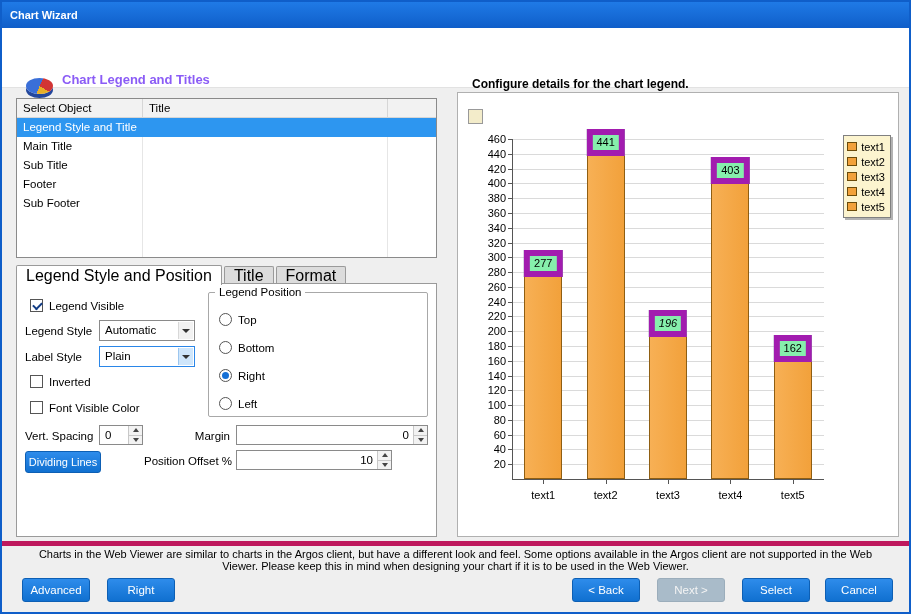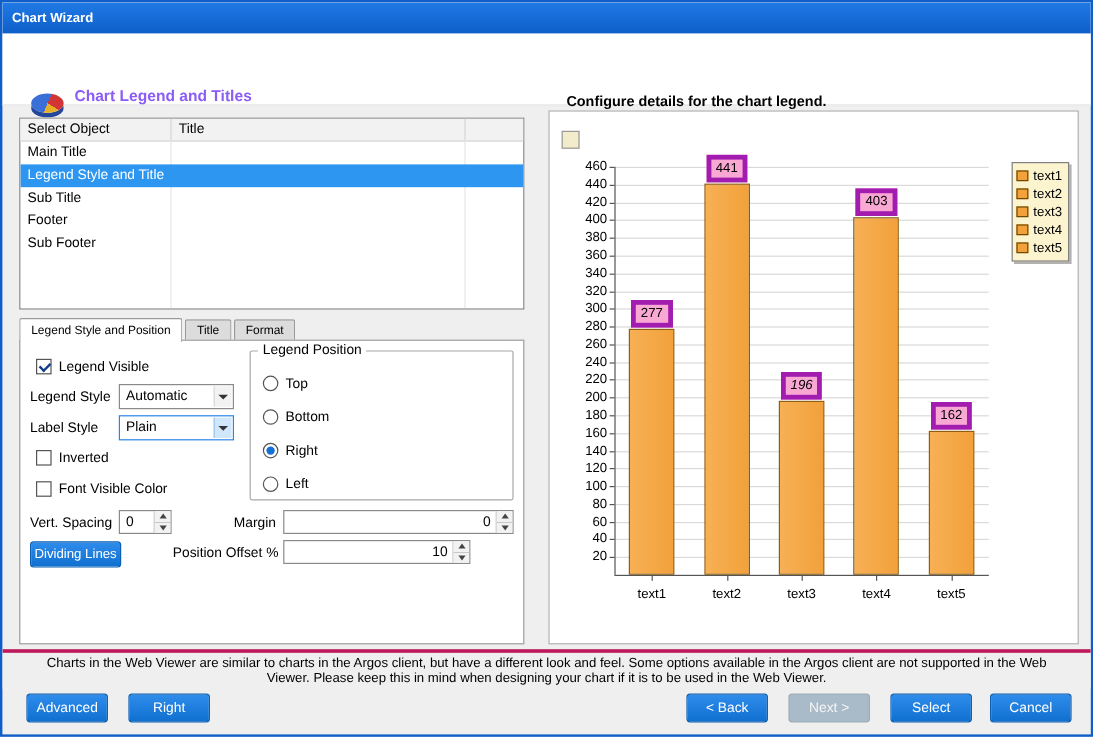--- a/index.html
+++ b/index.html
@@ -30,21 +30,21 @@
   .lh-col { padding:3px 6px 0 6px; border-right:1px solid #d6d6d6; }
   .lh-col.c1 { width:126px; } .lh-col.c2 { width:245px; } .lh-col.c3 { flex:1; border-right:none; }
   .list-body { position:relative; height:139px; overflow:hidden; }
   .col-line { position:absolute; top:0; bottom:0; width:1px; background:#e6e6e6; }
   .col-line.l1 { left:125px; } .col-line.l2 { left:370px; }
   .list-row { position:relative; height:19px; line-height:19px; padding-left:6px; color:#000; }
   .list-row.selected { background:#2d96f0; color:#fff; }
 
   
   .tabbar { position:absolute; left:14px; top:262px; height:20px; display:flex; align-items:flex-end; }
-  .tab { font-size:10px; height:18px; line-height:17px; padding:0 9px; background:#dcdcdc;
+  .tab { font-size:16px; height:18px; line-height:17px; padding:0 9px; background:#dcdcdc;
          border:1px solid #9a9a9a; border-bottom:none; margin-right:2px; border-radius:2px 2px 0 0;margin-top:22px; }
   .tab.active { background:#fff; height:20px; line-height:19px; margin-bottom:-1px; z-index:3; position:relative; }
 
   
   .tab-panel { position:absolute; left:14px; top:281px; width:421px; height:254px;
                background:#fff; border:1px solid #9a9a9a; font-size:11.5px; }
   .ctl-label { position:absolute; color:#000; white-space:nowrap; }
   .lbl-right { text-align:right; }
 
   .checkbox { position:absolute; width:13px; height:13px; border:1px solid #555; background:#fff; }
@@ -94,32 +94,32 @@
                  background:#fff; border:1px solid #b0b0b0; }
   .panel-swatch { position:absolute; left:10px; top:16px; width:15px; height:15px;
                   background:#f3ecca; border:1px solid #999; }
   .chart-canvas { position:absolute; left:0; top:0; right:0; bottom:0; }
   .gridline { position:absolute; height:1px; background:#dadada; }
   .ytick { position:absolute; width:4px; height:1px; background:#555; }
   .ylabel { position:absolute; width:40px; text-align:right; font-size:11px; color:#000; }
   .axis-v { position:absolute; width:1px; background:#555; }
   .axis-h { position:absolute; height:1px; background:#555; }
   .bar { position:absolute; border:1px solid #8f5e12; }
-  .value-box { position:absolute; transform:translateX(-50%); background:#f9a8d4; border:4px solid #a21caf;
+  .value-box { position:absolute; transform:translateX(-50%); background:#86efac; border:6px solid #a21caf;
                font-size:11px; padding:0 4px; line-height:15px; white-space:nowrap; }
   .xtick { position:absolute; width:1px; height:4px; background:#555; }
   .xlabel { position:absolute; transform:translateX(-50%); font-size:11px; color:#000; }
   .chart-legend { position:absolute; right:7px; top:42px; background:#fcf4cf; border:1px solid #808080;
                   box-shadow:2px 2px 0 rgba(0,0,0,0.3); padding:3px 5px 3px 3px; }
   .lg-row { display:flex; align-items:center; height:15px; }
   .lg-marker { width:10px; height:9px; border:1px solid #6b4b0a; margin-right:4px; flex:none; }
   .lg-text { font-size:11px; }
 
   
-  .footer-note { position:absolute; left:0; right:0; top:539px; height:33px; border-top:3px solid #be185d;
+  .footer-note { position:absolute; left:0; right:0; top:539px; height:33px; border-top:5px solid #be185d;
                  background:#efefef; font-size:11px; color:#000; display:flex; align-items:center;
                  justify-content:center; text-align:center; padding:0 22px; }
 </style>
 </head>
 <body>
 
 <div class="window">
 
   <div class="titlebar">
     <span>Chart Wizard</span>
@@ -133,22 +133,22 @@
 
   <div class="object-list">
     <div class="list-header">
       <div class="lh-col c1">Select Object</div>
       <div class="lh-col c2">Title</div>
       <div class="lh-col c3"></div>
     </div>
     <div class="list-body">
       <div class="col-line l1"></div>
       <div class="col-line l2"></div>
-    <div class="list-row">Main Title</div>
-        <div class="list-row selected">Legend Style and Title</div>
+    <div class="list-row selected">Legend Style and Title</div>
+        <div class="list-row">Main Title</div>
         <div class="list-row">Sub Title</div>
         <div class="list-row">Footer</div>
         <div class="list-row">Sub Footer</div>
       </div>
   </div>
 
   <div class="tabbar">
       <div class="tab active">Legend Style and Position</div>
       <div class="tab">Title</div>
       <div class="tab">Format</div>

